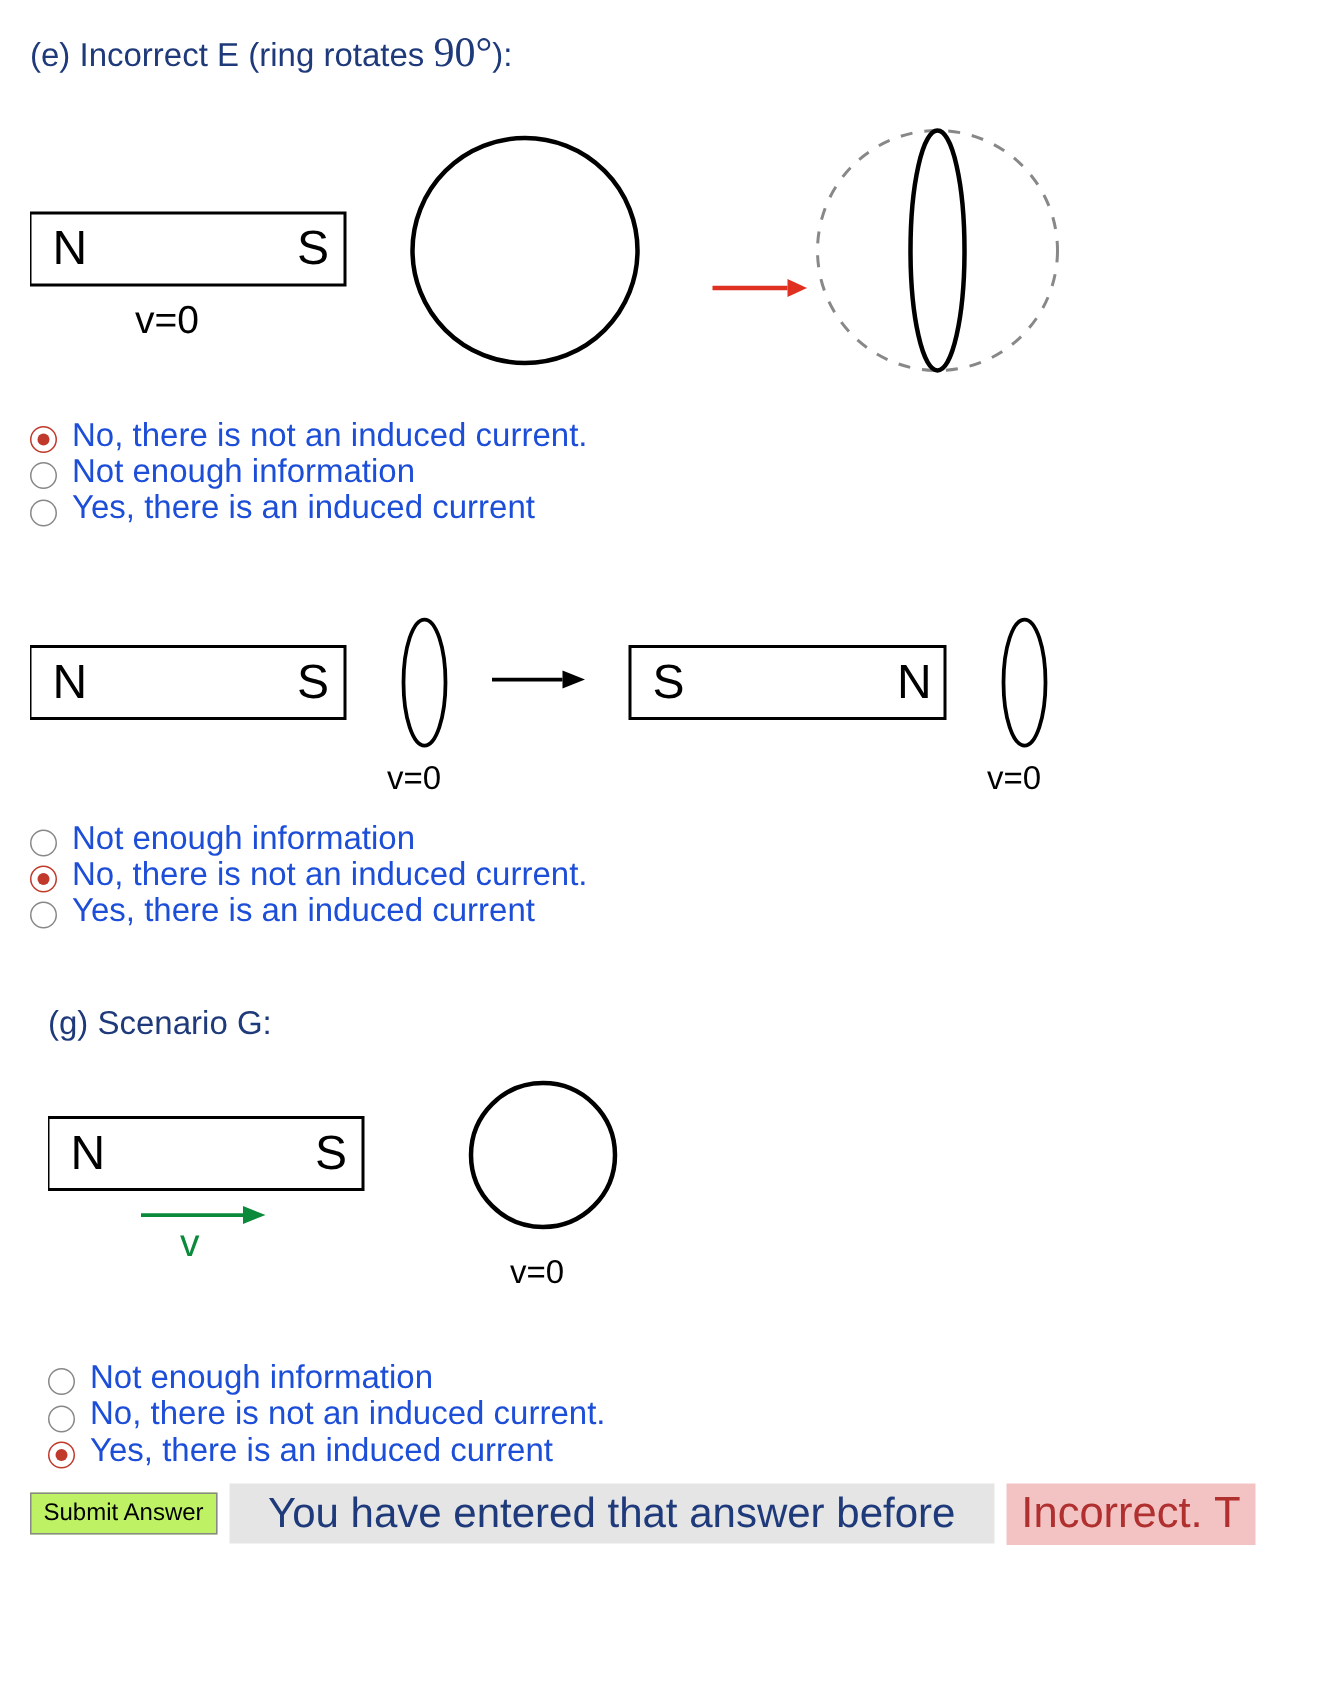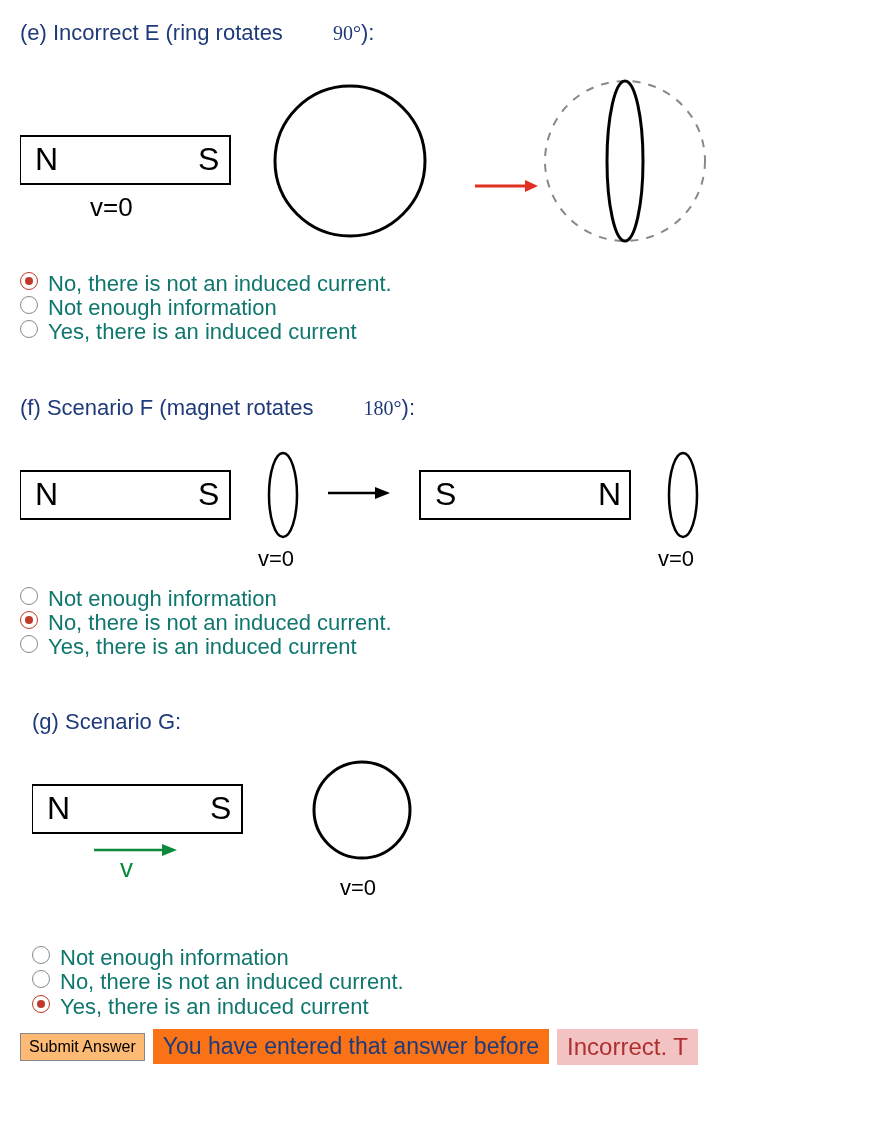--- a/index.html
+++ b/index.html
@@ -11,34 +11,33 @@
     width: 850px;
     background: #fff;
   }
   .section-title {
     color: #1f3a7a;
     margin-bottom: 10px;
   }
   .math-num {
     font-family: "Times New Roman", serif;
     color: #1f3a7a;
-    font-size: 20px;
-    margin-left: 44px;
+    font-size: 28px;
   }
   .diagram {
     margin: 20px 0 10px 0;
   }
   .radio-group {
     margin: 8px 0 50px 0;
   }
   .radio-row {
     display: flex;
-    align-items: flex-start;
+    align-items: flex-end;
     line-height: 1.1;
-    color: #0f766e;
+    color: #1d4ed8;
   }
   .radio-outer {
     width: 16px;
     height: 16px;
     border: 1.5px solid #888;
     border-radius: 50%;
     display: inline-flex;
     align-items: center;
     justify-content: center;
     margin-right: 10px;
@@ -55,36 +54,36 @@
   }
   .submit-bar {
     display: flex;
     align-items: center;
     gap: 8px;
     margin-top: -40px;
   }
   .submit-btn {
     font-family: Arial, sans-serif;
     font-size: 16px;
-    background: #fdba74;
+    background: #bef264;
     border: 1px solid #888;
     padding: 4px 8px;
     cursor: pointer;
   }
   .msg-blue {
-    background: #f97316;
-    color: #1f3a7a;
-    padding: 4px 10px;
-    font-size: 23px;
+    background: #e5e5e5;
+    color: #1f3a7a;
+    padding: 4px 26px;
+    font-size: 28px;
   }
   .msg-red {
     background: #f2c3c2;
     color: #b03030;
     padding: 4px 10px;
-    font-size: 24px;
+    font-size: 29px;
     white-space: nowrap;
     overflow: hidden;
   }
 </style>
 </head>
 <body>
 
 <div>
   <div class="section-title">
     <span>(e) Incorrect E (ring rotates </span><span class="math-num">90°</span><span>):</span>
@@ -121,23 +120,20 @@
       <span>Not enough information</span>
     </div>
     <div class="radio-row">
       <span class="radio-outer"></span>
       <span>Yes, there is an induced current</span>
     </div>
   </div>
 </div>
 
 <div style="margin-top:30px;">
-  <div class="section-title">
-    <span>(f) Scenario F (magnet rotates </span><span class="math-num">180°</span><span>):</span>
-  </div>
 
   <div class="diagram">
     <svg width="750" height="130" viewBox="0 0 750 130">
 
       <rect x="0" y="30" width="210" height="48" fill="none" stroke="#000" stroke-width="2"></rect>
       <text x="15" y="64" font-family="Arial" font-size="32" fill="#000">N</text>
       <text x="178" y="64" font-family="Arial" font-size="32" fill="#000">S</text>
 
       <ellipse cx="263" cy="54" rx="14" ry="42" fill="none" stroke="#000" stroke-width="2.5"></ellipse>
       <text x="238" y="125" font-family="Arial" font-size="22" fill="#000">v=0</text>

